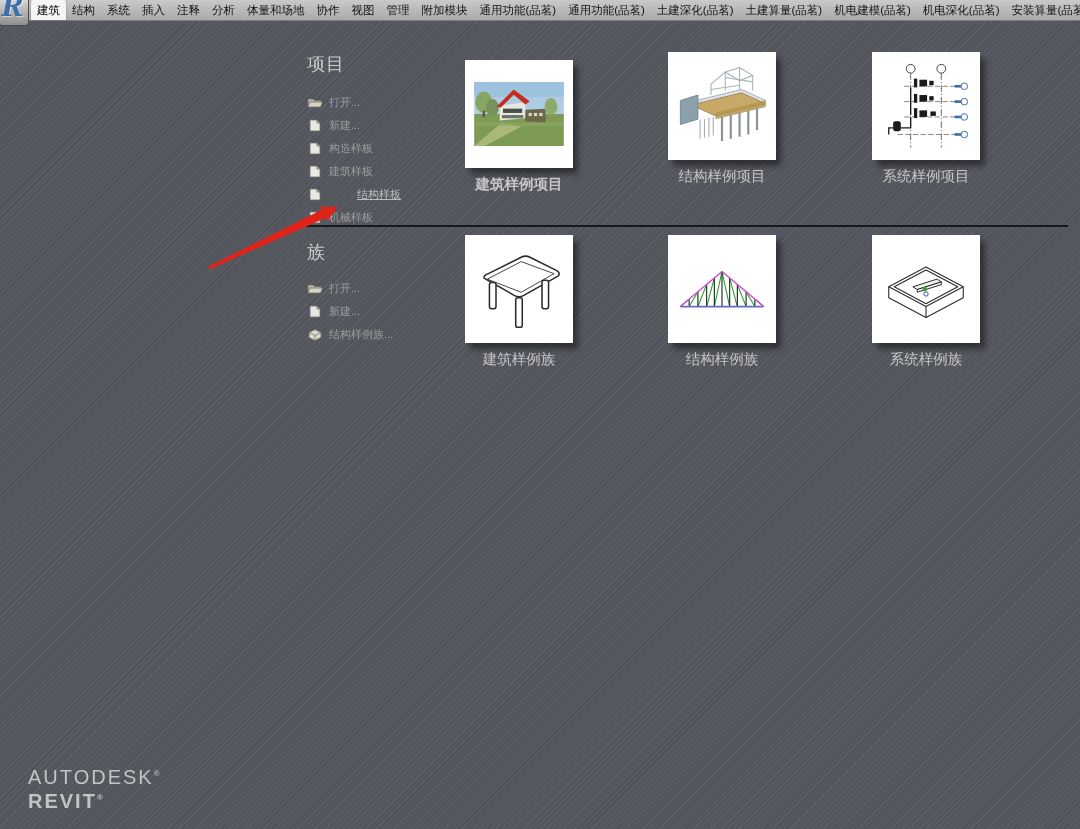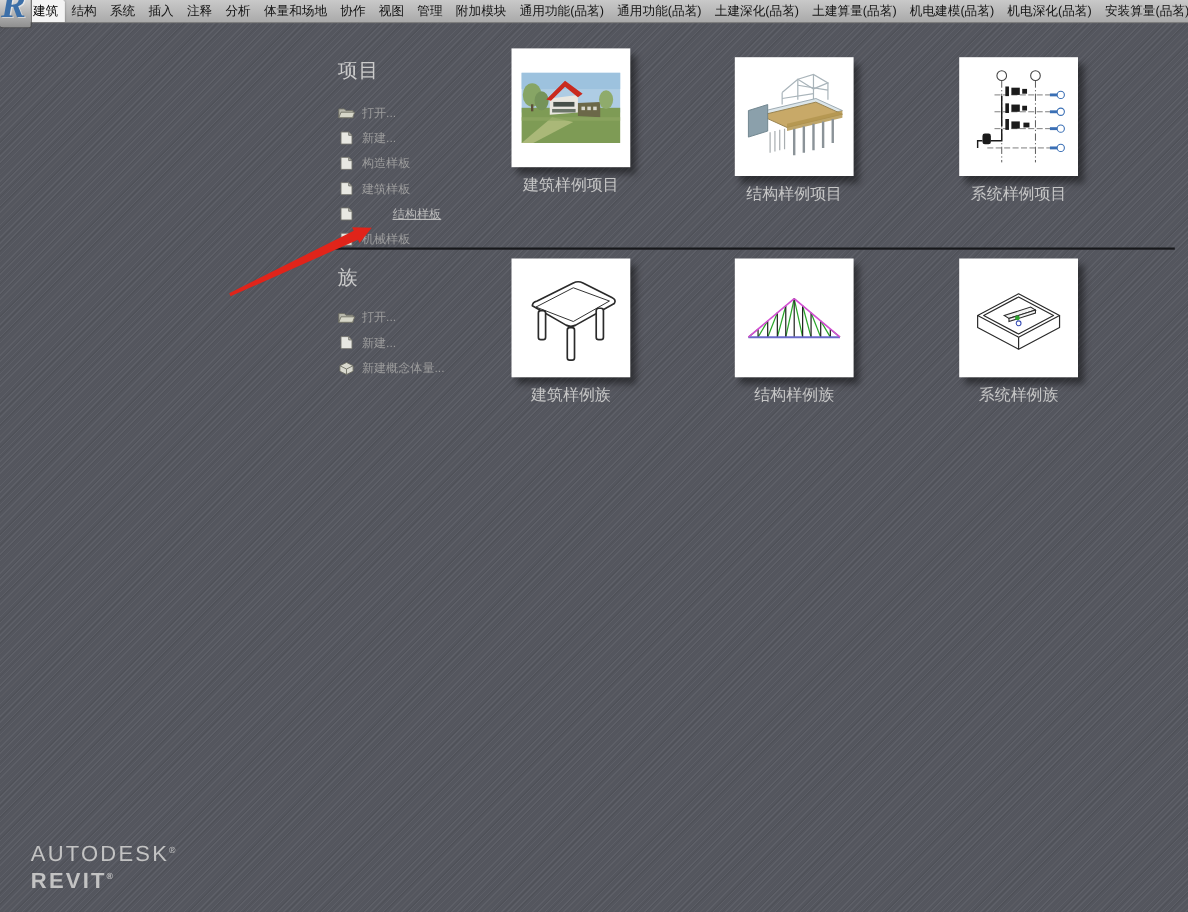--- a/index.html
+++ b/index.html
@@ -18,21 +18,20 @@
   }
 
   
   .menubar {
     position:absolute; left:0; top:0; width:1080px; height:21px;
     background:linear-gradient(#c9c9c9,#aaaaaa);
     border-bottom:1px solid #7d7d7d;
     display:flex; align-items:center;
     padding-left:31px; overflow:hidden;
     z-index:5;
-    justify-content:center;
   }
   .menu-tab {
     font-size:11.5px; color:#141414; white-space:nowrap;
     padding:3px 6px; cursor:default; flex:0 0 auto;
   }
   .menu-tab.active {
     background:#f4f4f4; color:#000;
     border-radius:2px 2px 0 0;
     box-shadow:0 0 2px rgba(0,0,0,.35);
   }
@@ -181,25 +180,25 @@
         <path d="M3 1 L10 1 L13 4 L13 12 L3 12 Z" fill="#e8e8e2" stroke="#70706a" stroke-width="0.8"></path>
         <path d="M10 1 L10 4 L13 4 Z" fill="#bdbdb4" stroke="#70706a" stroke-width="0.8"></path>
       </svg>
     <span class="link-label">新建...</span>
   </div>
   <div class="link-row">
     <svg class="li" viewBox="0 0 16 13">
         <path d="M2 4.5 L8 1.5 L14 4.5 L14 9.5 L8 12.5 L2 9.5 Z" fill="#d9d9cf" stroke="#6e6e64" stroke-width="0.8"></path>
         <path d="M2 4.5 L8 7.5 L14 4.5 M8 7.5 L8 12.5" fill="none" stroke="#6e6e64" stroke-width="0.8"></path>
       </svg>
-    <span class="link-label">新建概念体量...</span>
-  </div>
-</div>
-
-<div class="thumb-cell" style="left:465px; top:44px;">
+    <span class="link-label">结构样例族...</span>
+  </div>
+</div>
+
+<div class="thumb-cell" style="left:465px; top:60px;font-weight:bold;">
   <div class="thumb-card">
     <svg width="92" height="64" viewBox="0 0 84 60">
       <rect x="0" y="0" width="84" height="34" fill="#aecce4"></rect>
       <rect x="0" y="0" width="84" height="14" fill="#9dc2de"></rect>
       <rect x="0" y="30" width="84" height="30" fill="#7e9b55"></rect>
       <polygon points="0,60 26,38 44,42 10,60" fill="#aab878"></polygon>
       <ellipse cx="9" cy="19" rx="8" ry="10" fill="#87a565"></ellipse>
       <ellipse cx="17" cy="24" rx="6" ry="8" fill="#75935a"></ellipse>
       <rect x="8" y="27" width="2" height="6" fill="#5e4f38"></rect>
       <polygon points="24,36 24,22 48,19 48,34" fill="#e9e7e0"></polygon>

